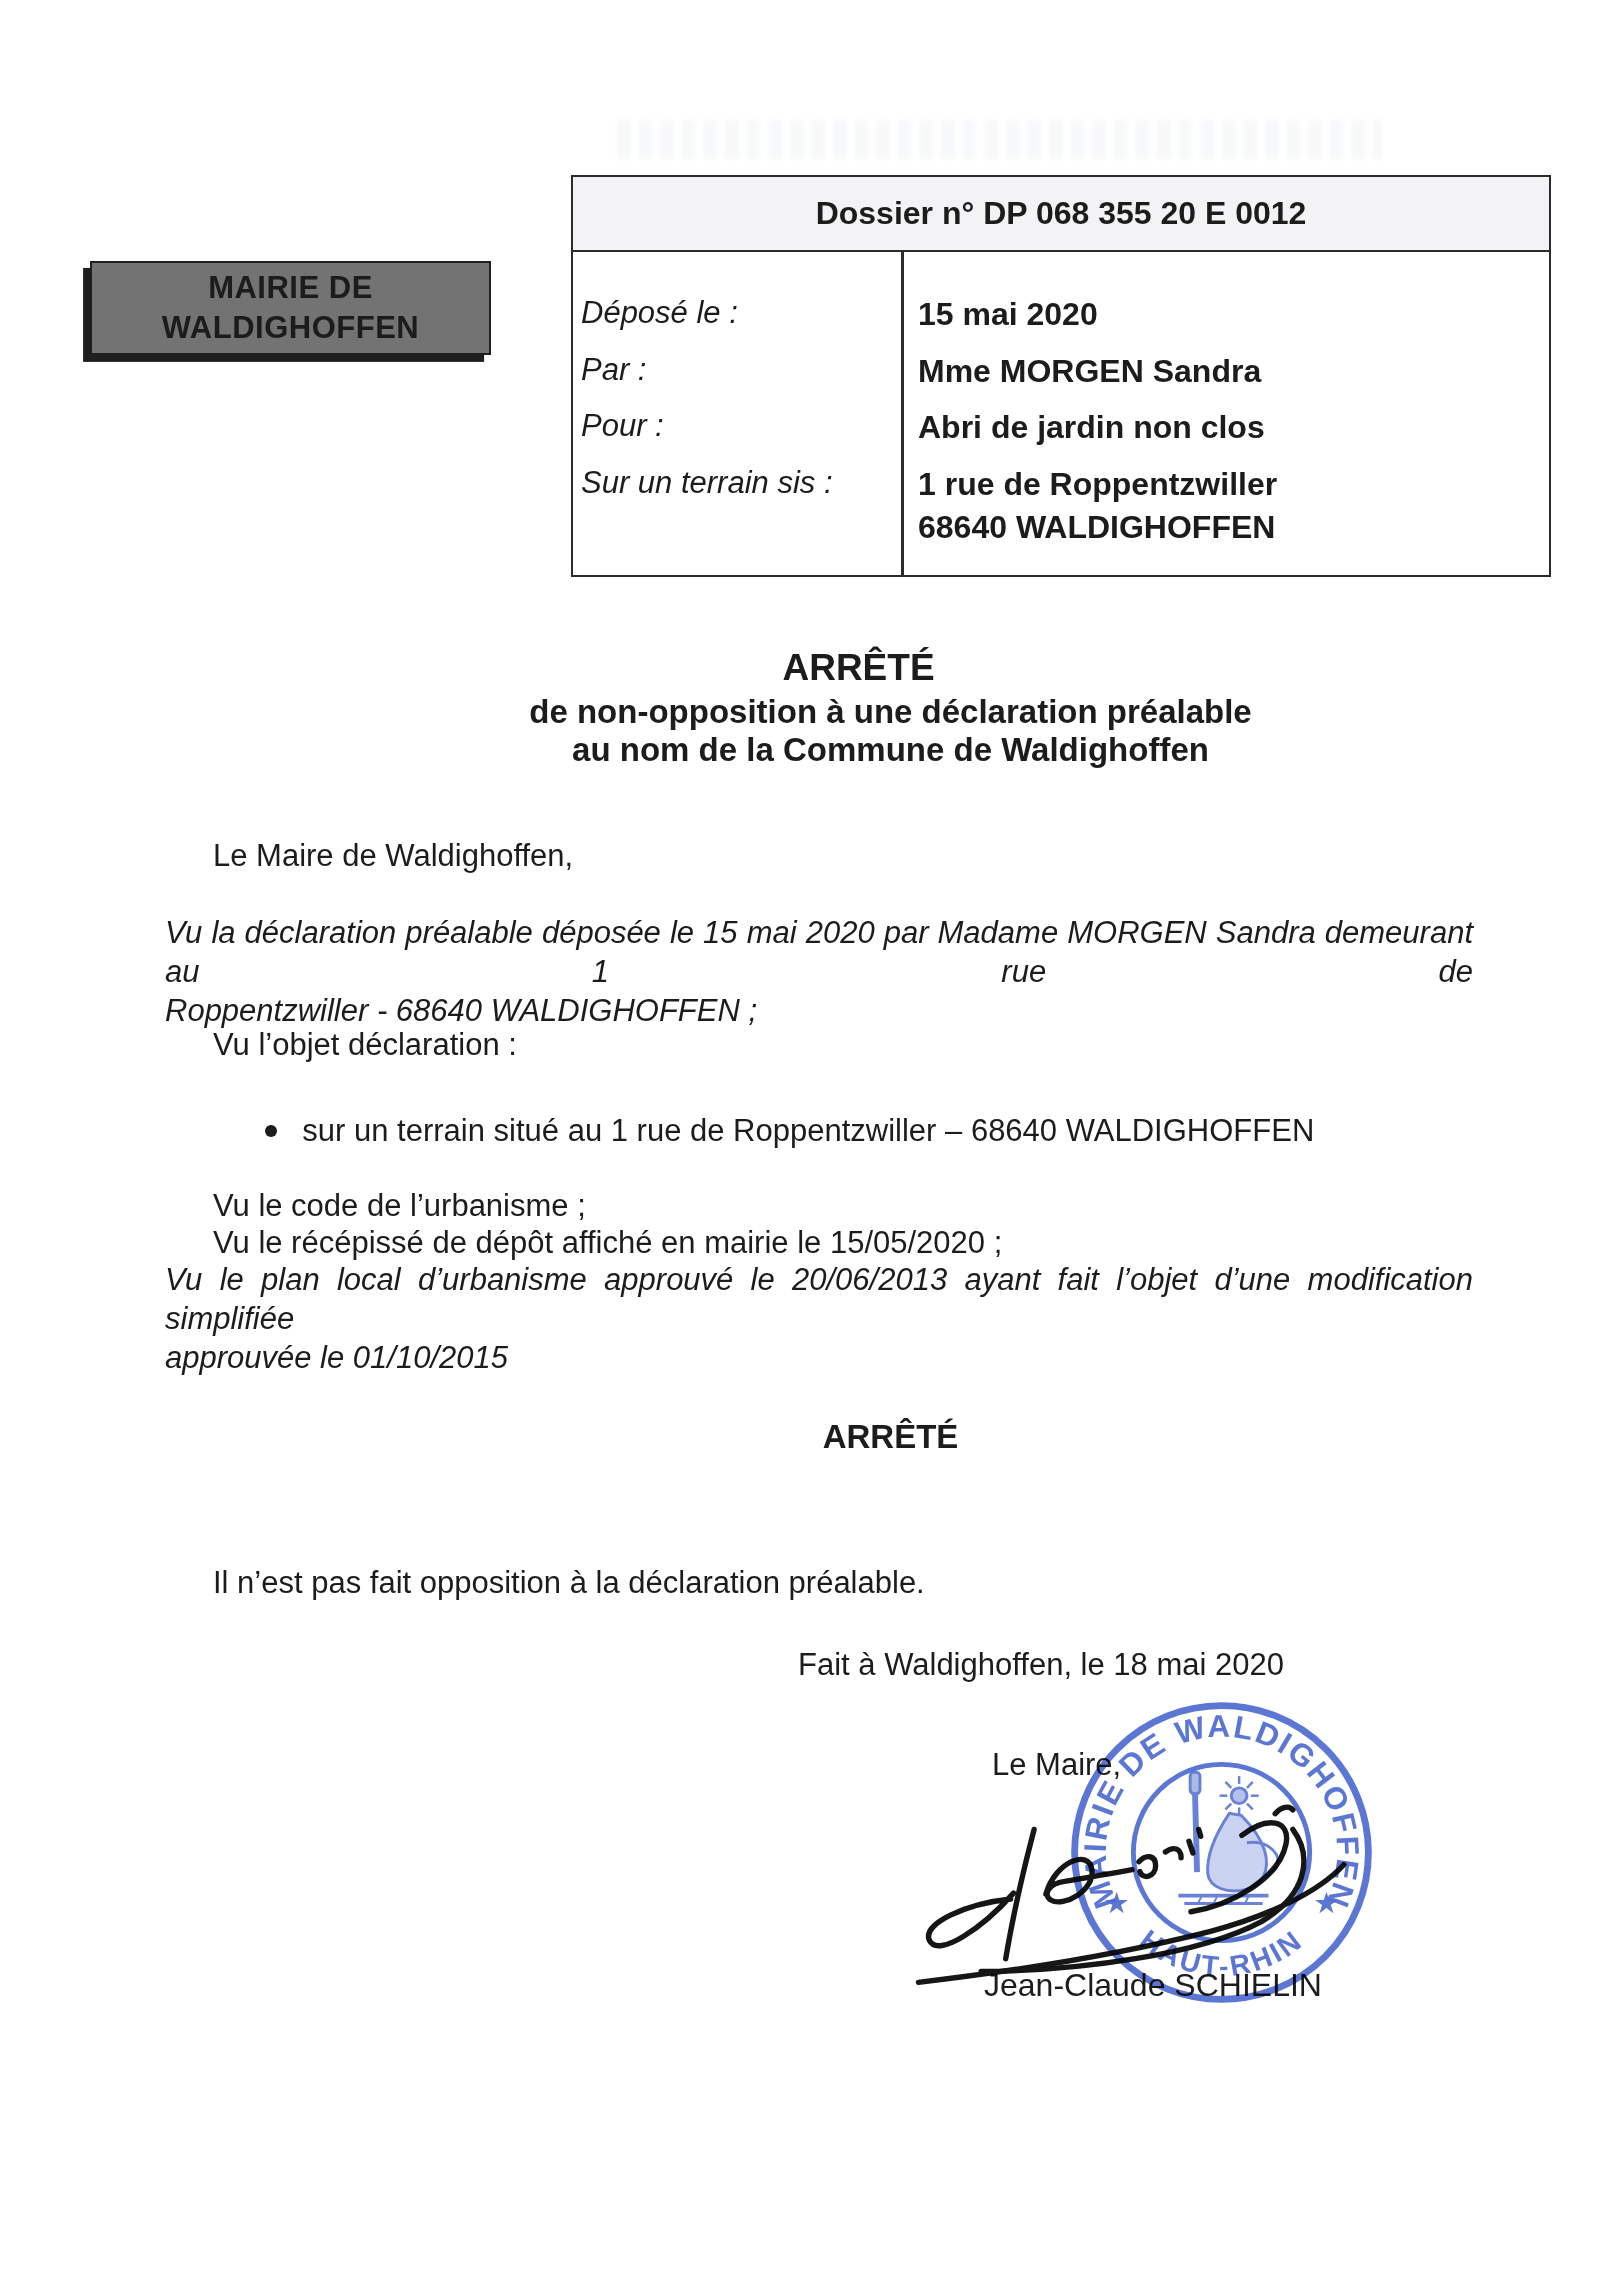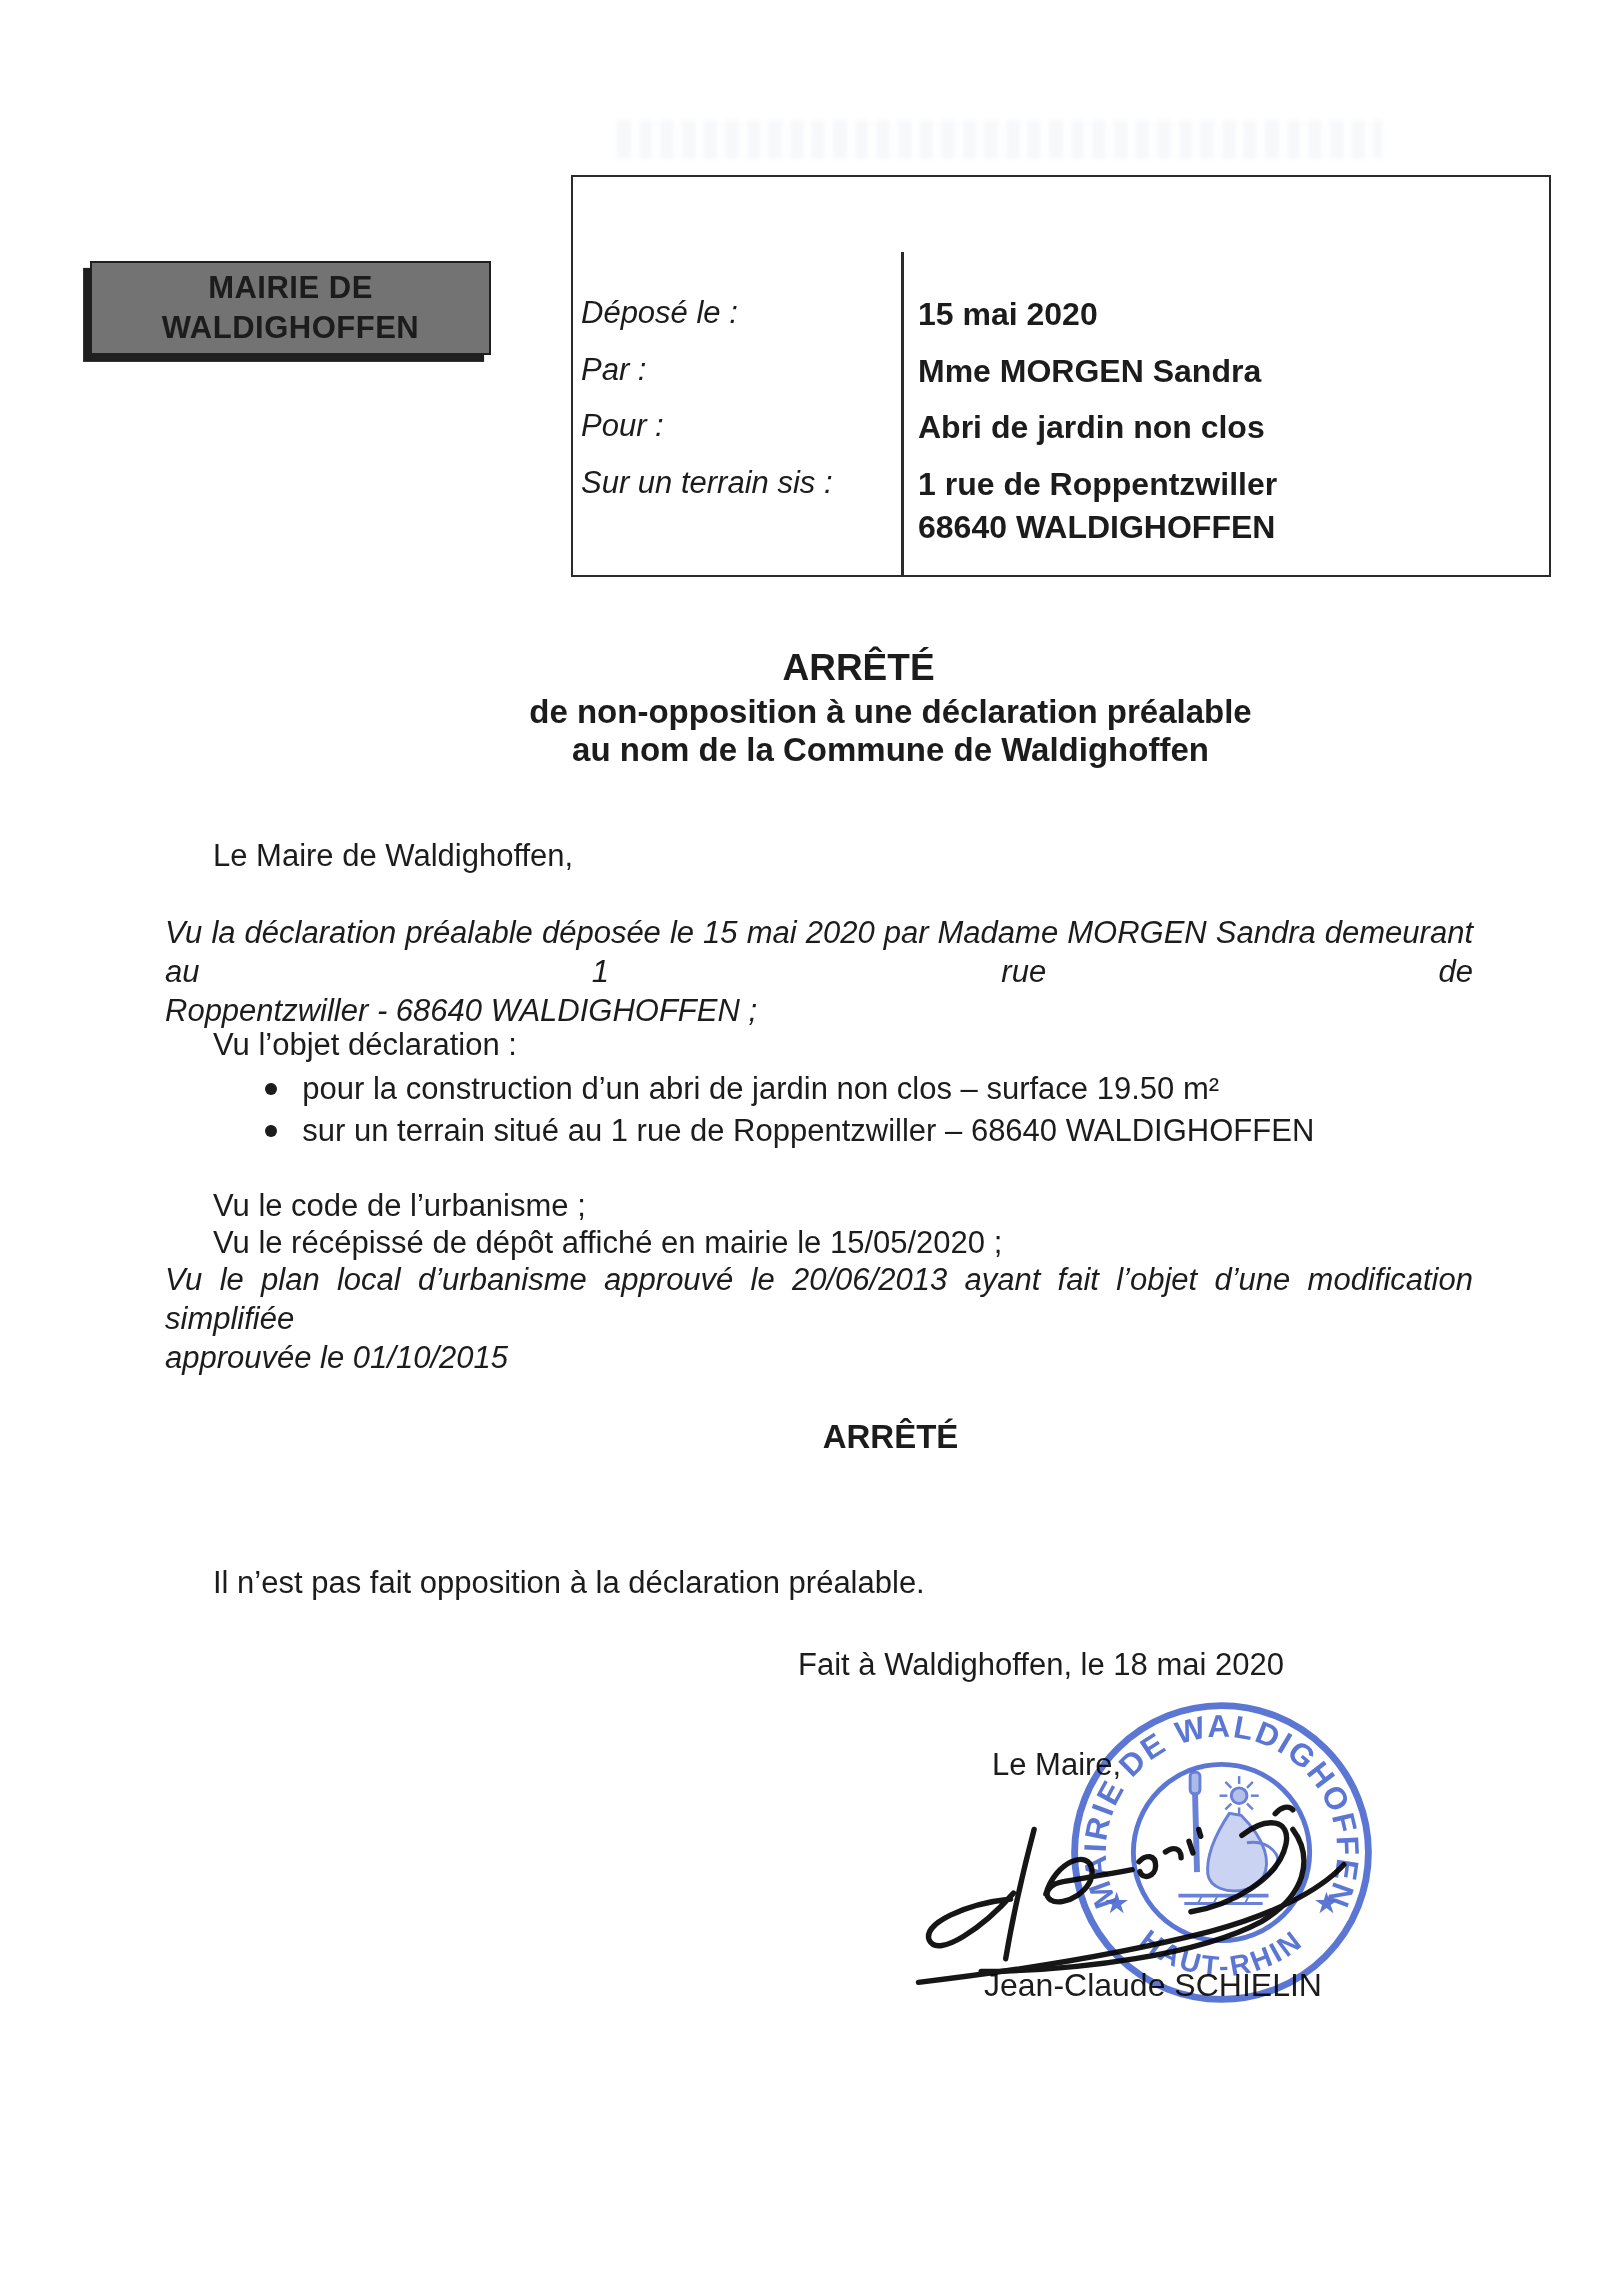--- a/index.html
+++ b/index.html
@@ -70,20 +70,23 @@
 <div class="page">
 
   <div class="artifact-top"></div>
 
   <div class="mairie-box">
     <div>MAIRIE DE</div>
     <div>WALDIGHOFFEN</div>
   </div>
 
   <div class="dossier-box">
+    <div class="dossier-band">
+      <span>Dossier n° DP 068 355 20 E 0012</span>
+    </div>
     <div class="dossier-divider"></div>
 
     <div class="drow" style="top:116px;">
       <span class="dlbl">Déposé le :</span>
       <div class="dval">15 mai 2020</div>
     </div>
     <div class="drow" style="top:173px;">
       <span class="dlbl">Par :</span>
       <div class="dval">Mme MORGEN Sandra</div>
     </div>
@@ -106,21 +109,20 @@
 
   <div class="t body-text" style="left:165px;top:836px;">Le Maire de Waldighoffen,</div>
 
   <div class="para" style="top:913px;">
     <div class="jline">Vu la déclaration préalable déposée le 15 mai 2020 par Madame MORGEN Sandra demeurant au 1 rue de</div>
     <div>Roppentzwiller - 68640 WALDIGHOFFEN ;</div>
   </div>
 
   <div class="t body-text" style="left:165px;top:1025px;">Vu l’objet déclaration :</div>
 
-  <div class="bullet-row" style="top:1069px;"><span class="bullet-dot"></span><span>pour la construction d’un abri de jardin non clos – surface 19.50 m²</span></div>
   <div class="bullet-row" style="top:1111px;"><span class="bullet-dot"></span><span>sur un terrain situé au 1 rue de Roppentzwiller – 68640 WALDIGHOFFEN</span></div>
 
   <div class="t body-text" style="left:165px;top:1186px;">Vu le code de l’urbanisme ;</div>
   <div class="t body-text" style="left:165px;top:1223px;">Vu le récépissé de dépôt affiché en mairie le 15/05/2020 ;</div>
 
   <div class="para" style="top:1260px;">
     <div class="jline">Vu le plan local d’urbanisme approuvé le 20/06/2013 ayant fait l’objet d’une modification simplifiée</div>
     <div>approuvée le 01/10/2015</div>
   </div>
 

